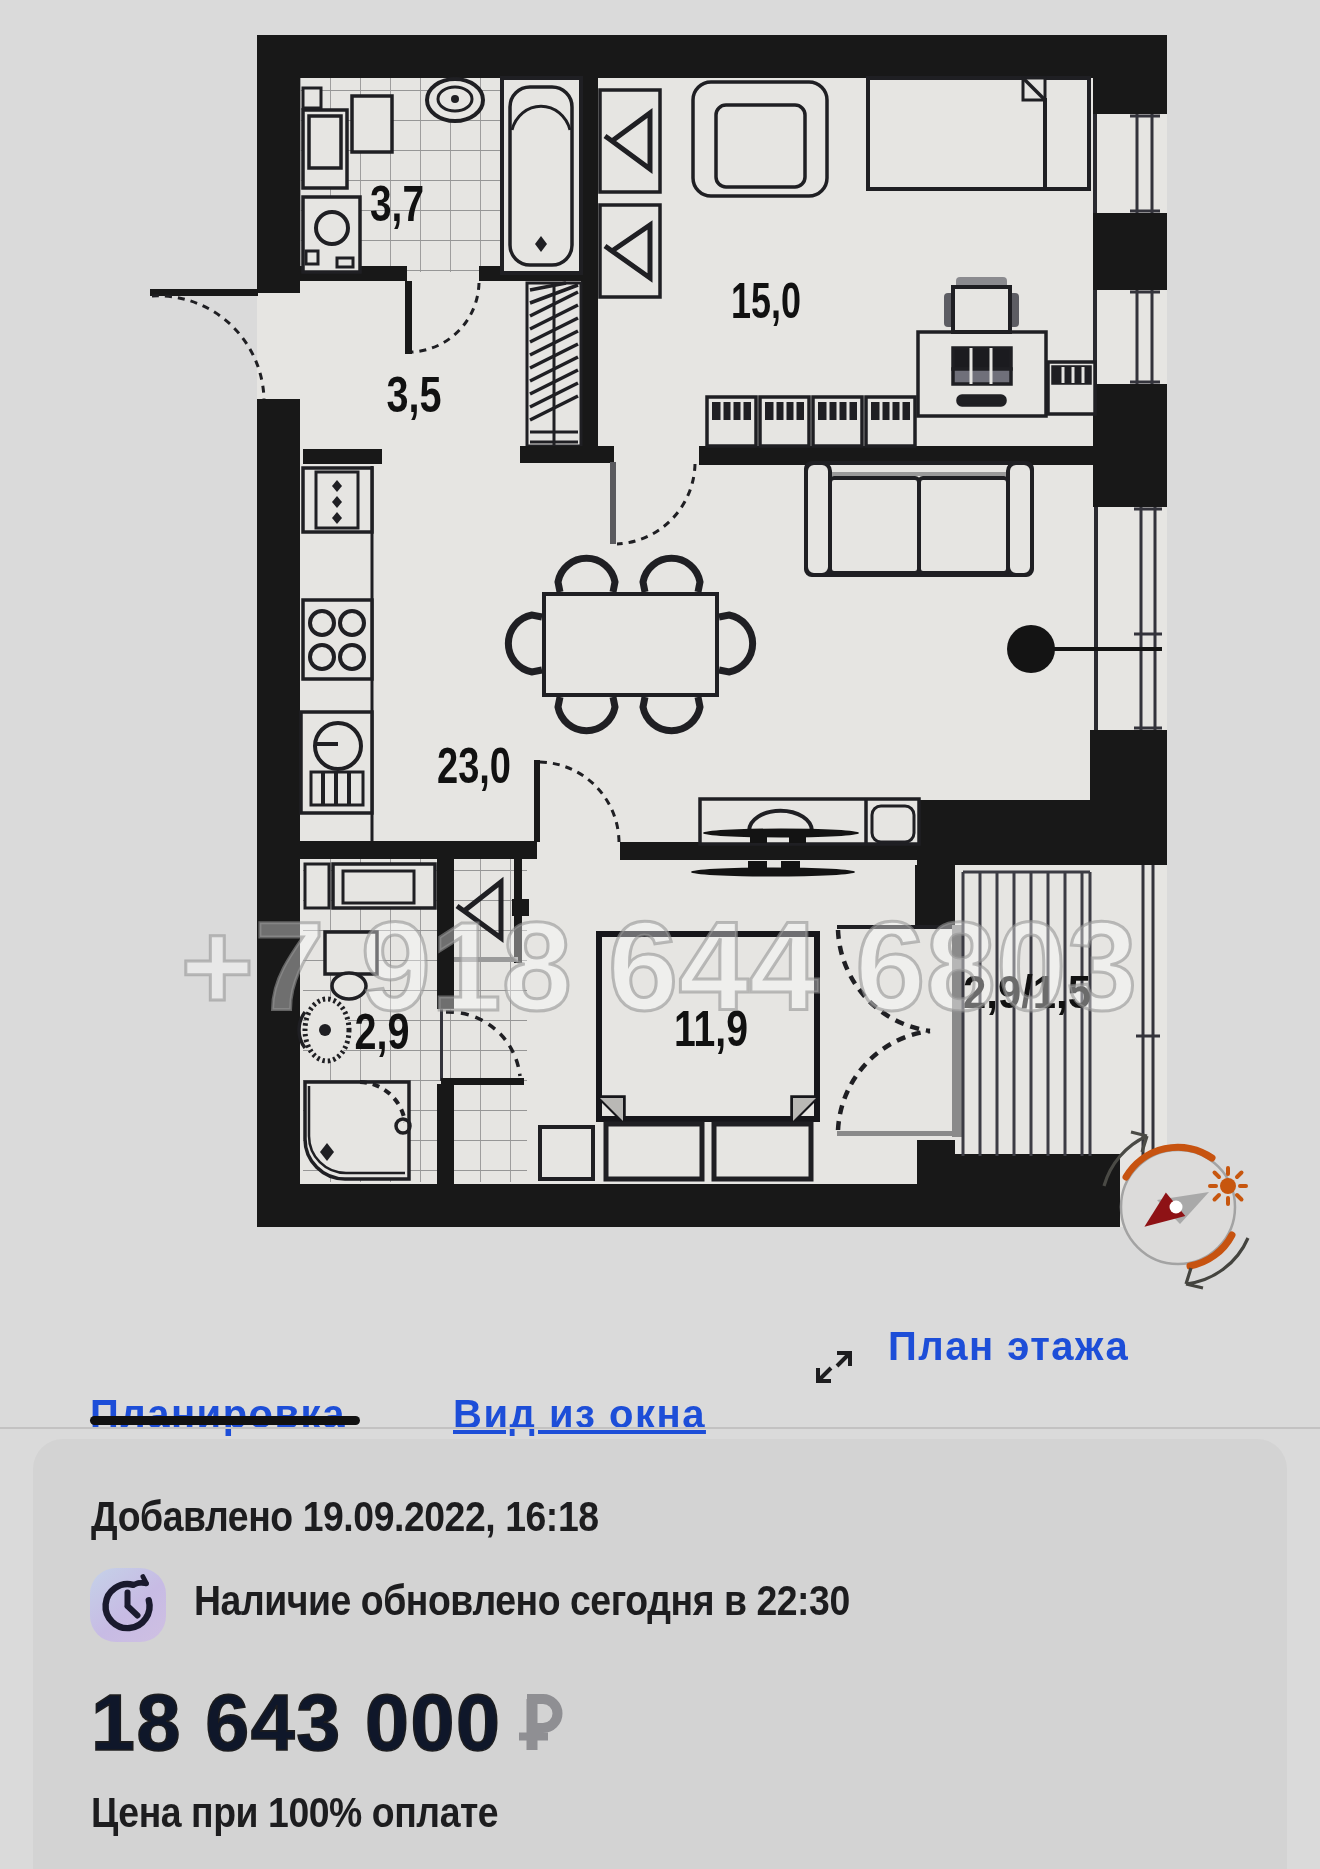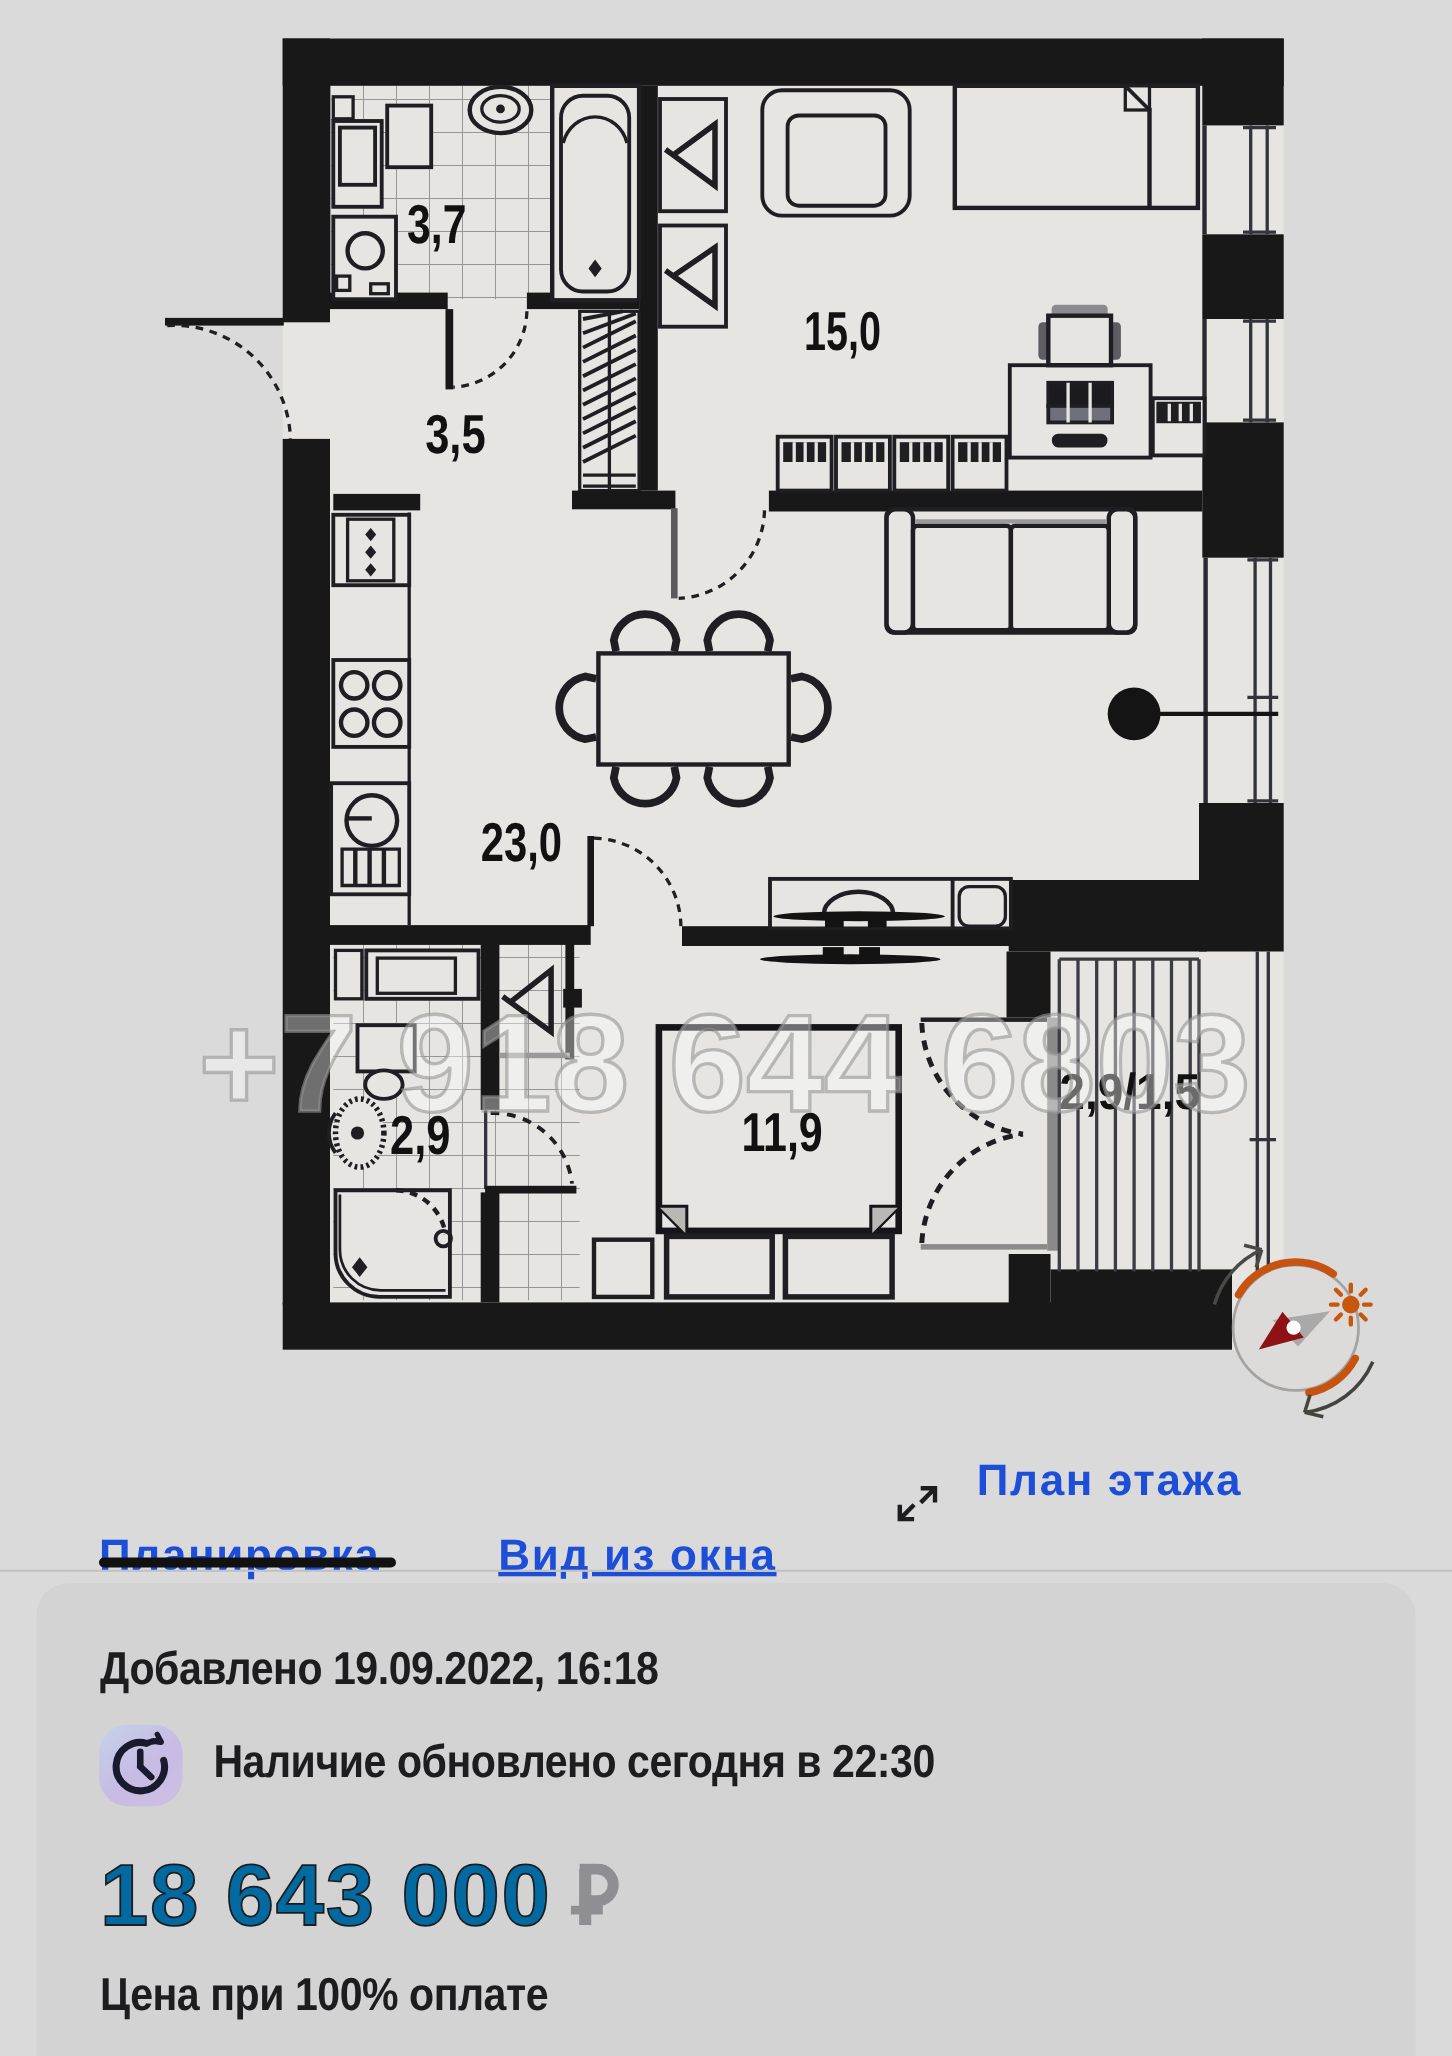--- a/index.html
+++ b/index.html
@@ -419,21 +419,21 @@
   <g fill="none" stroke="#1a1a2e" stroke-width="6.4" stroke-linecap="round">
     <path d="M43.2 16.8 A22 22 0 1 0 58.8 32.3"></path>
     <path d="M43.2 16.9 Q 50 13.6 55.6 15.4" stroke-width="5.6"></path>
     <path d="M56.6 15.7 L49 14.7 M56.6 15.7 L52.9 8.6" stroke-width="4.8"></path>
     <path d="M37.5 38 V24.5 M37.5 38 L47.5 47.5" stroke-width="6"></path>
   </g>
 </svg>
 
 <div class="abs cardtxt" style="left:194px;top:1580px;font-size:42px;">Наличие обновлено сегодня в 22:30</div>
 
-<div class="abs" style="left:91px;top:1683px;font-size:79px;line-height:1;letter-spacing:1.5px;font-weight:bold;color:#0369a1;-webkit-text-stroke:1.6px #1d1d1f;">18 643 000</div>
+<div class="abs" style="left:91px;top:1683px;font-size:79px;line-height:1;letter-spacing:1.5px;font-weight:bold;color:#0f172a;-webkit-text-stroke:1.6px #1d1d1f;">18 643 000</div>
 
 <svg class="abs" style="left:512px;top:1694px;" width="56" height="56" viewBox="0 0 56 56">
   <g stroke="#8f8f93" fill="none">
     <path d="M20 56 V5" stroke-width="11"></path>
     <path d="M15 5 H31 a 14.5 14.5 0 0 1 0 29 H15" stroke-width="10"></path>
     <path d="M7 42.5 H36" stroke-width="8"></path>
   </g>
 </svg>
 
 <div class="abs cardtxt" style="left:91px;top:1792px;font-size:42px;">Цена при 100% оплате</div>

